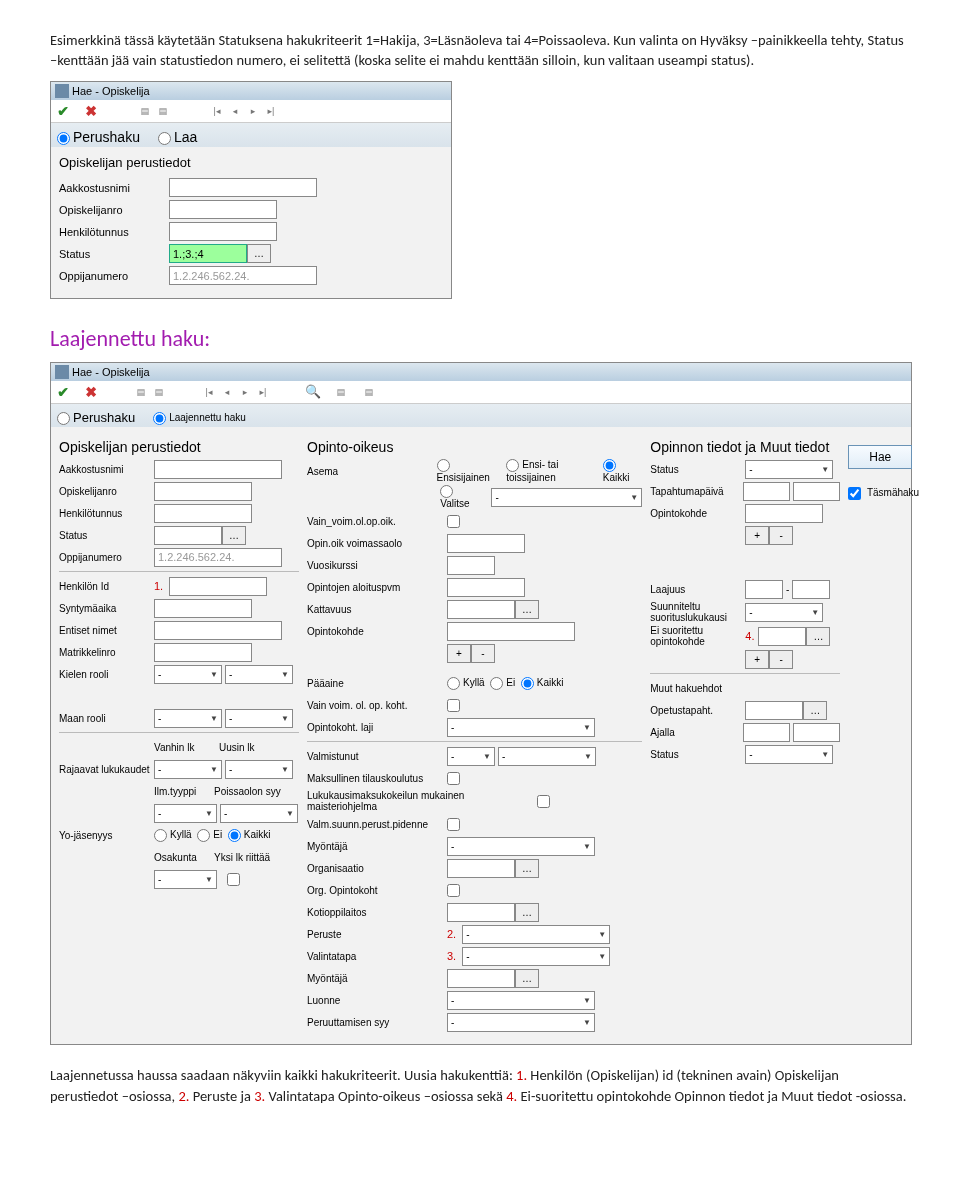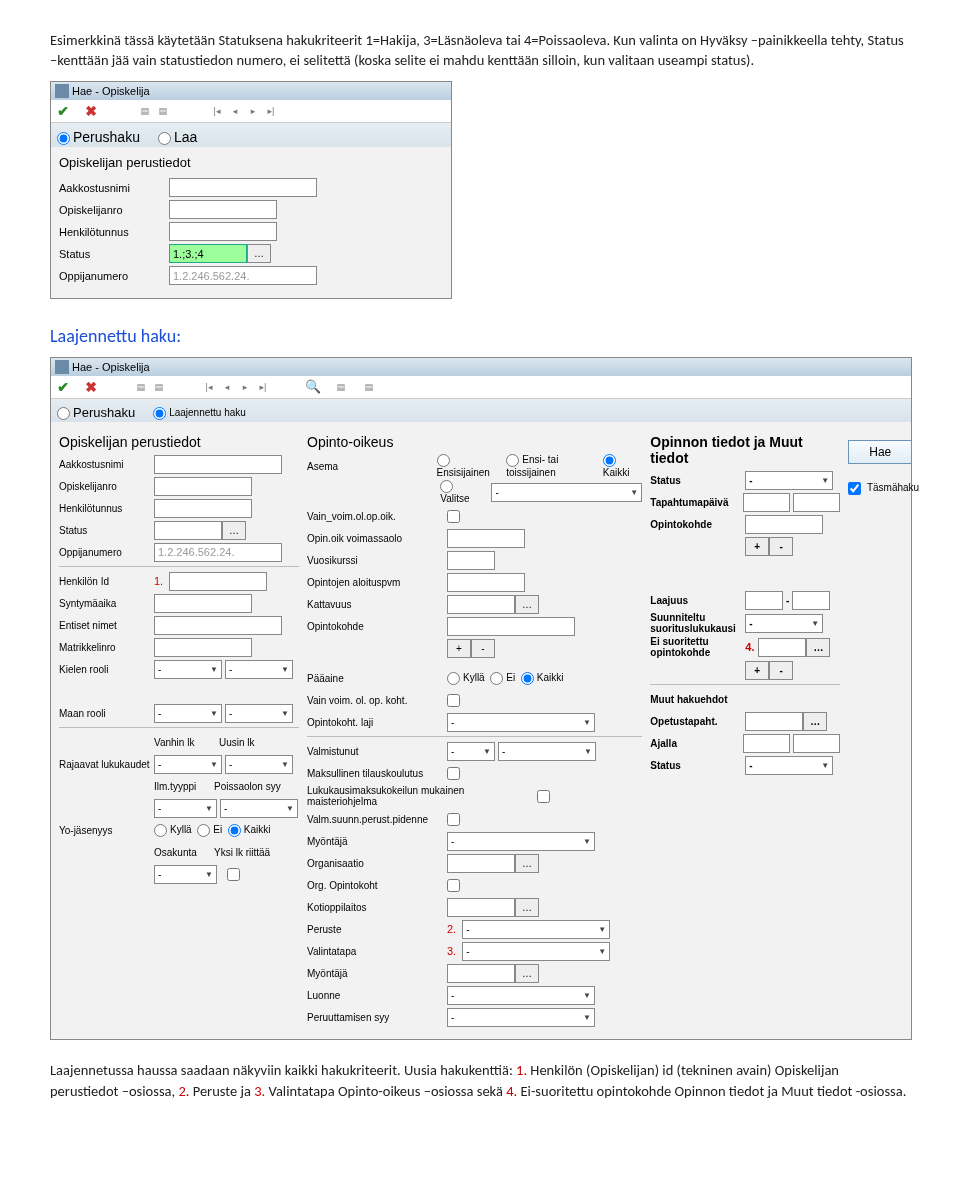--- a/index.html
+++ b/index.html
@@ -7,22 +7,22 @@
     margin: 0;
     padding: 30px 50px;
     font-size: 14.5px;
     color: #222;
     background: #fff;
     width: 960px;
     box-sizing: border-box;
   }
   .para { line-height: 1.4; margin-bottom: 6px; }
   .heading {
-    color: #1d4ed8;
-    font-size: 18px;
+    color: #a21caf;
+    font-size: 22px;
     margin: 26px 0 10px 0;
     font-weight: normal;
   }
   .app-window {
     border: 1px solid #888;
     background: #f2f2f2;
     font-family: Tahoma, Arial, sans-serif;
     font-size: 11px;
     color: #000;
     margin: 10px 0 20px 0;
@@ -78,21 +78,21 @@
     align-items:center;
   }
   .inputbox.hl { background:#9cff9c; border-color:#2a8; }
   .inputbox.gray { color:#999; }
   .dd { border:1px solid #888; background:#fff; height:17px; display:inline-flex; align-items:center; justify-content:space-between; padding:0 3px; }
   .dd:after { content:"▼"; font-size:8px; color:#444; margin-left:3px;}
   .btn-sq { border:1px solid #888; background:#eee; width:22px; height:17px; display:inline-flex; align-items:center; justify-content:center; font-size:10px;}
   .btn-rect { border:1px solid #6a93b6; background:linear-gradient(#f7fbff,#e1edf7); padding:4px 20px; display:inline-block; font-size:12px;}
   .cols { display:flex; gap:8px; align-items:flex-start; }
   .col { flex:1; }
-  .colr { width:190px; flex:none;font-weight:bold; }
+  .colr { width:190px; flex:none; }
   .sep { border-top:1px solid #bbb; margin:4px 0; }
   .red-annot { color:#c00; font-size:11px; }
   .mag { font-size:13px; color:#555; }
   .tb-group { display:flex; gap:2px; align-items:center;}
 </style>
 </head>
 <body>
 
 <div class="para">Esimerkkinä tässä käytetään Statuksena hakukriteerit 1=Hakija, 3=Läsnäoleva tai 4=Poissaoleva. Kun valinta on Hyväksy –painikkeella tehty, Status –kenttään jää vain statustiedon numero, ei selitettä (koska selite ei mahdu kenttään silloin, kun valitaan useampi status).</div>
 

